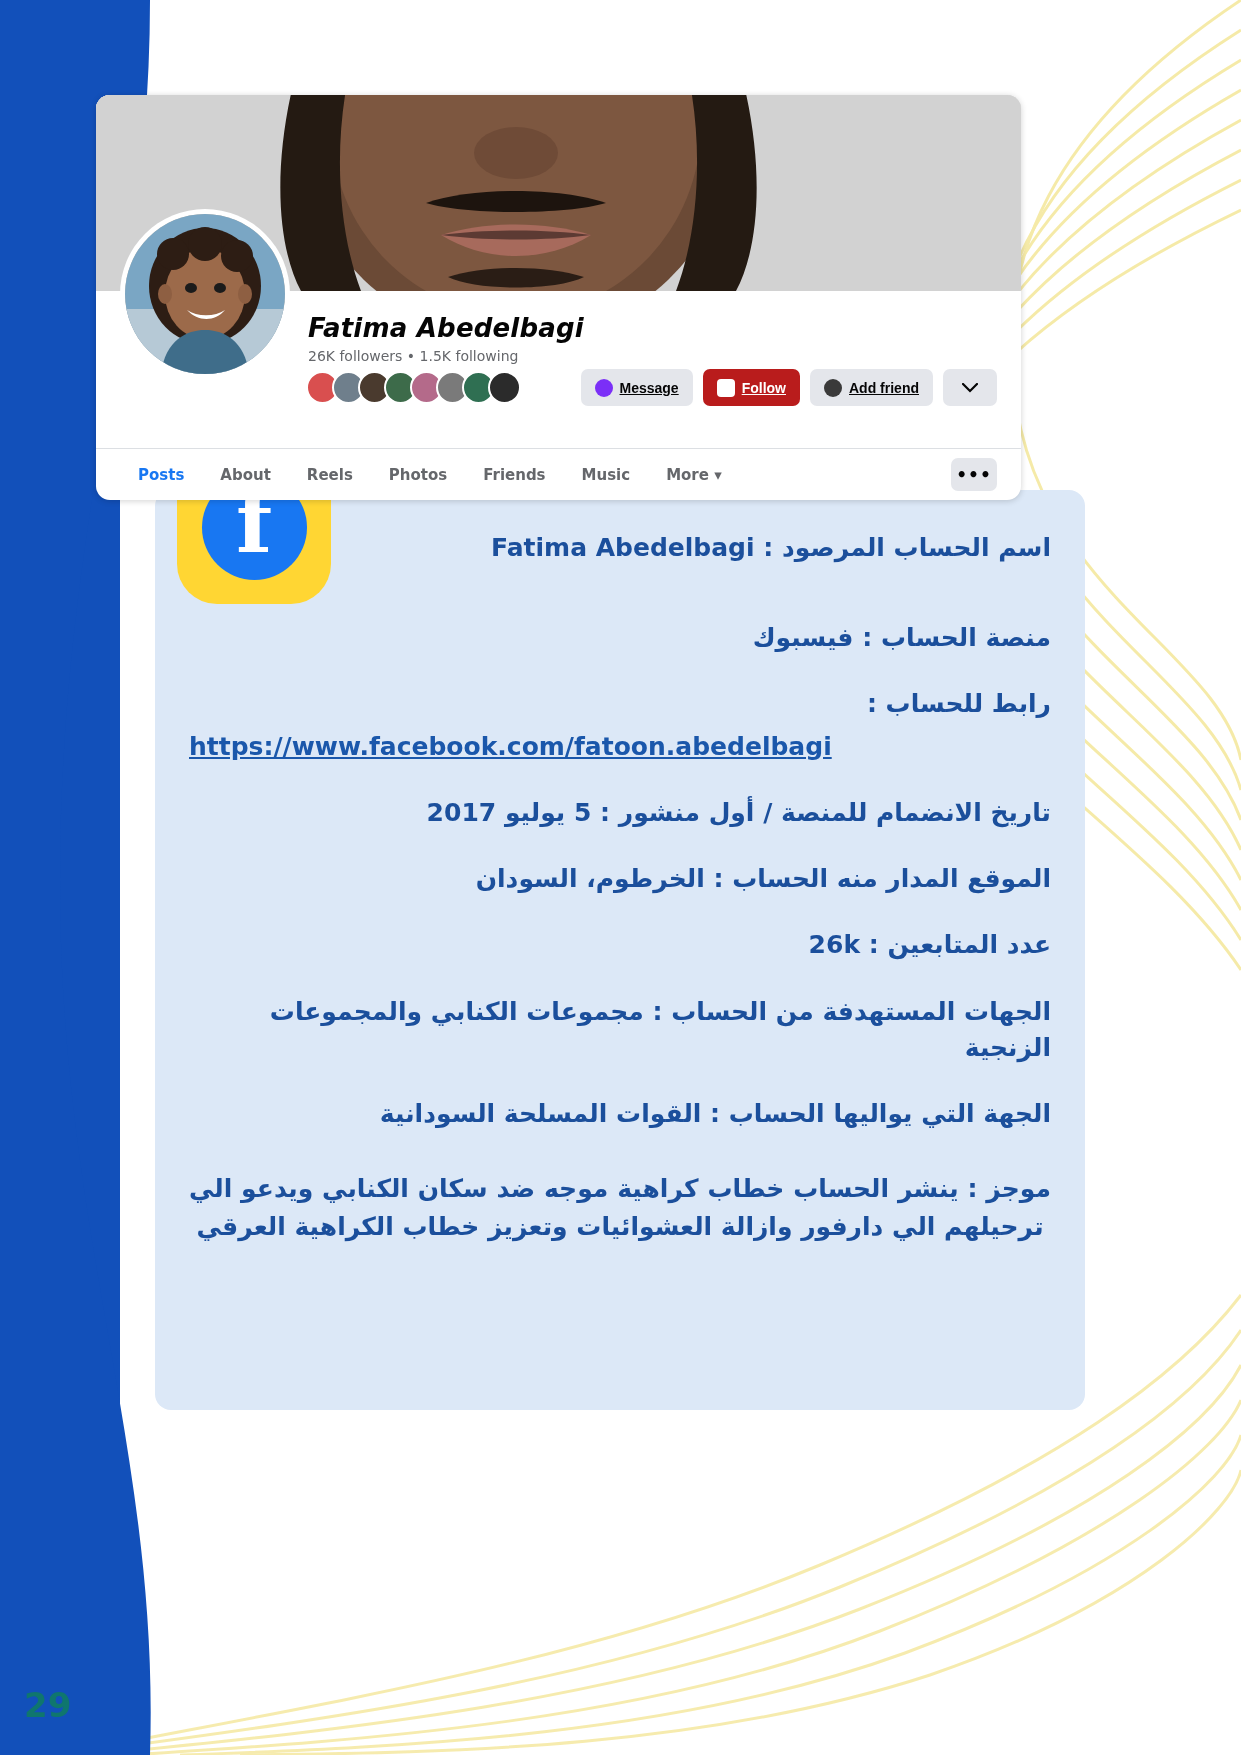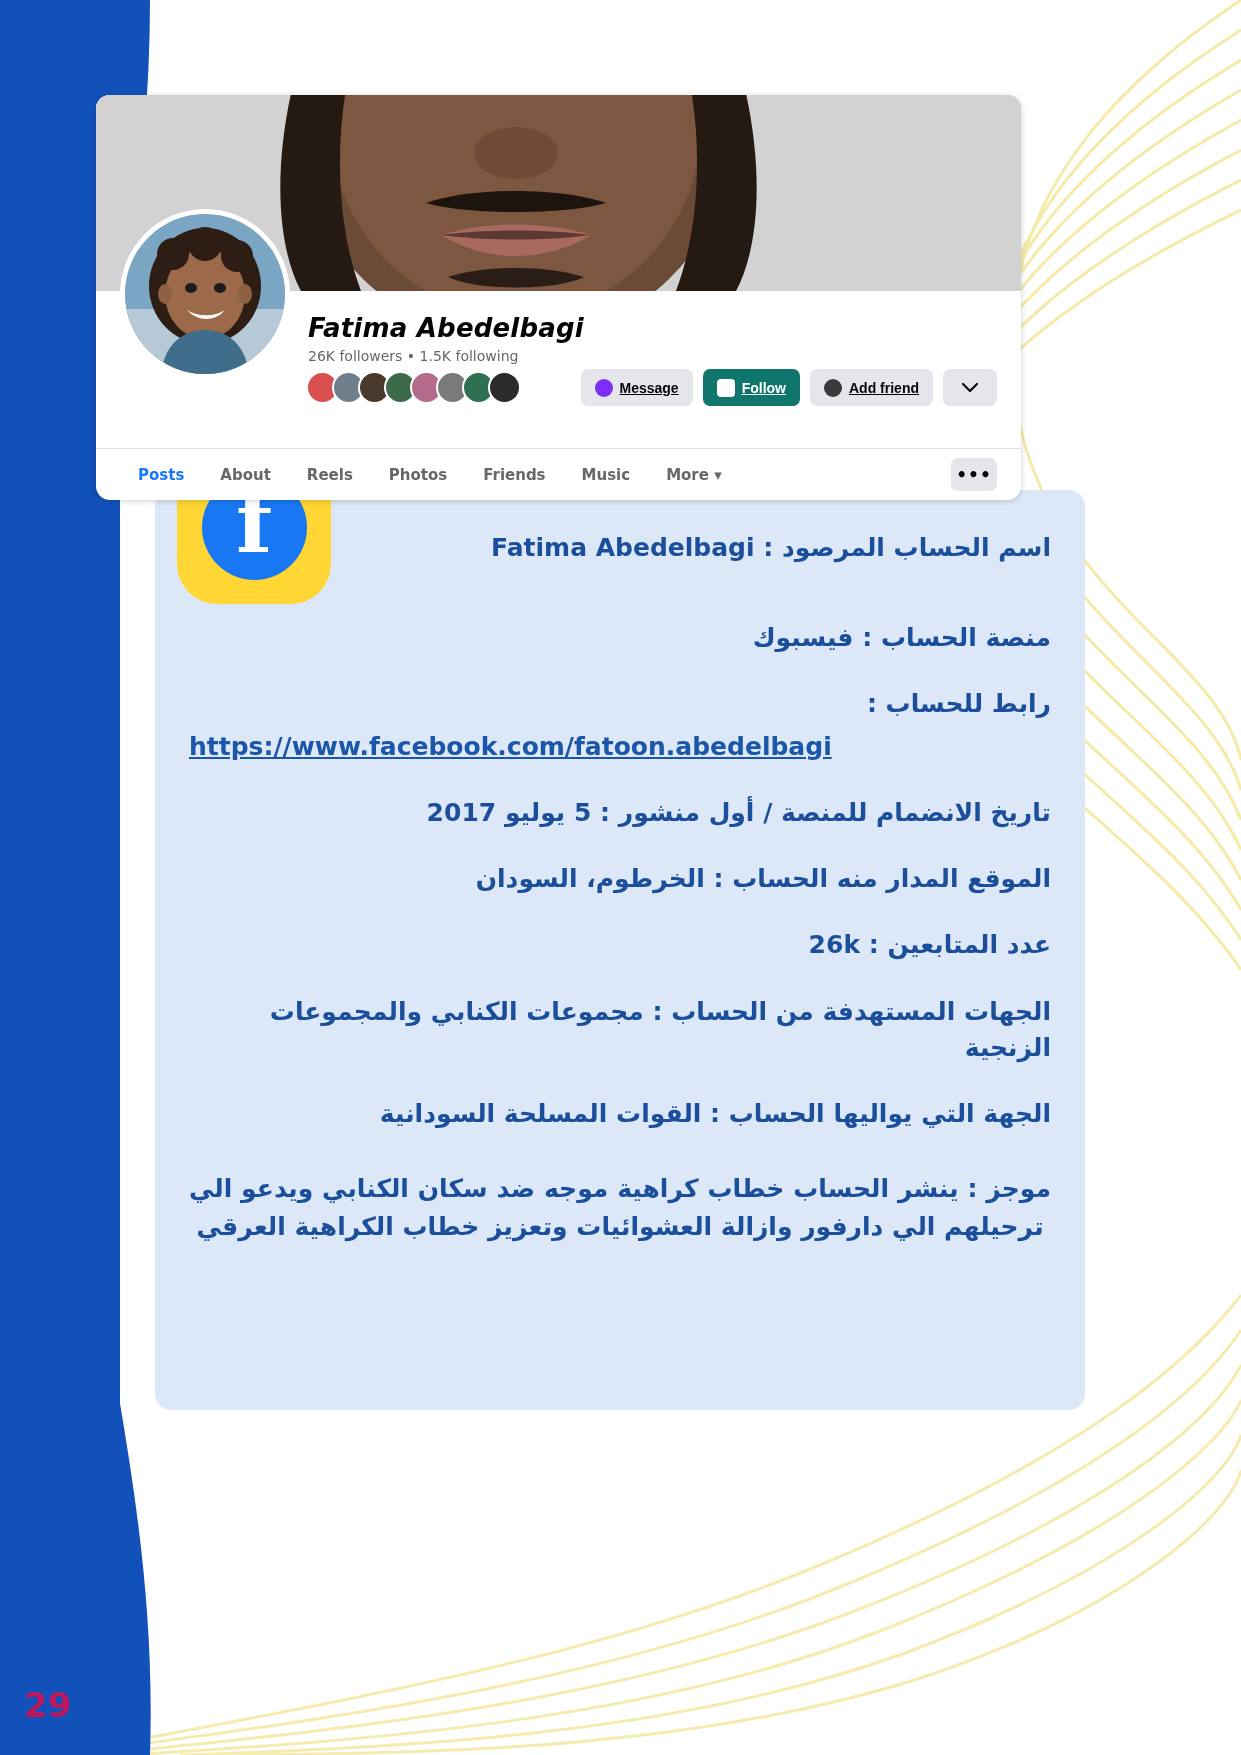--- a/index.html
+++ b/index.html
@@ -136,21 +136,21 @@
     border-radius: 7px;
     font-size: 14px;
     font-weight: bold;
     background: #e4e6eb;
     color: #050505;
     border: none;
     white-space: nowrap;
     cursor: pointer;
     text-decoration: underline;
   }
-  .btn.primary { background: #0f766e; color: #ffffff; }
+  .btn.primary { background: #b91c1c; color: #ffffff; }
   .btn.chev { padding: 0 12px; width: 54px; justify-content: center; }
   .icon-circle {
     width: 18px; height: 18px;
     border-radius: 50%;
     display: inline-block;
   }
   .fb-tabs {
     position: absolute;
     left: 0; bottom: 0;
     width: 925px;
@@ -256,21 +256,21 @@
     margin-top: 38px;
     margin-bottom: 0;
   }
 
   
   .page-number {
     position: absolute;
     left: 24px; bottom: 30px;
     font-size: 34px;
     font-weight: bold;
-    color: #be185d;
+    color: #0f766e;
     z-index: 9;
     margin-top: 28px;
   }
 </style>
 </head>
 <body>
 
 <div id="page">
 
   <svg class="yellow-lines" viewBox="0 0 780 1755" preserveAspectRatio="none">

